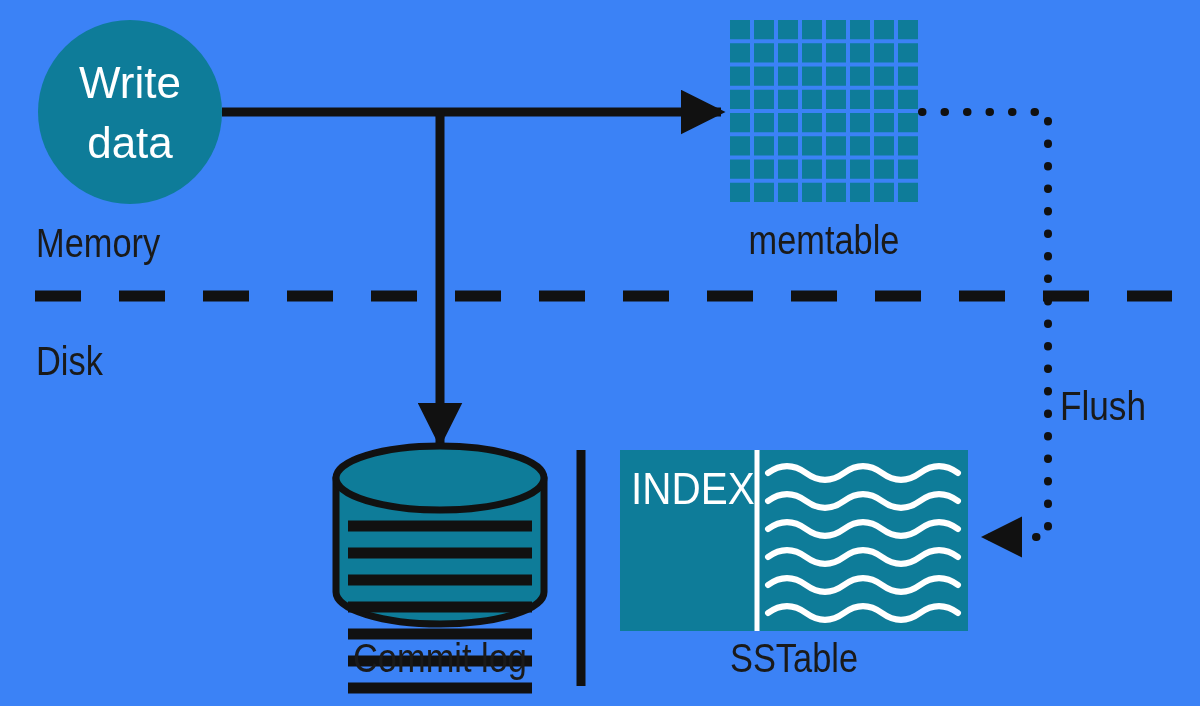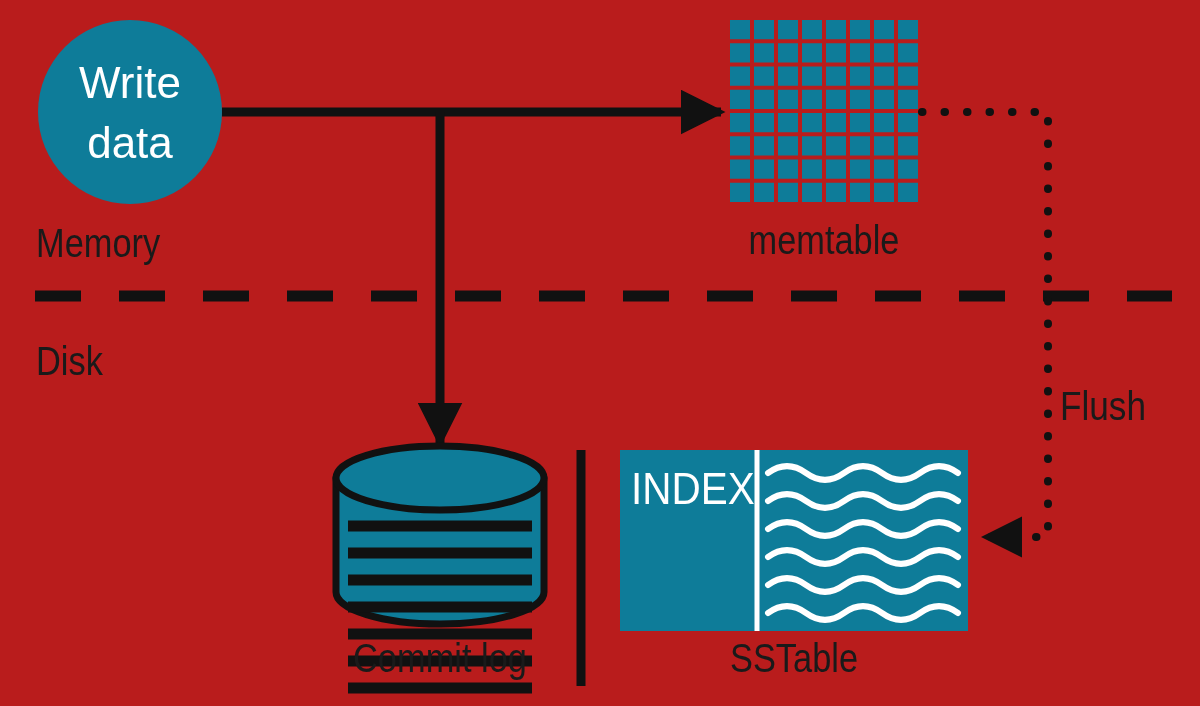--- a/index.html
+++ b/index.html
@@ -8,21 +8,21 @@
     padding: 0;
     background: #ffffff;
   }
   body {
     font-family: "Liberation Sans", "DejaVu Sans", sans-serif;
   }
   #diagram-root {
     position: relative;
     width: 1200px;
     height: 706px;
-    background: #b91c1c;
+    background: #3b82f6;
     overflow: hidden;
   }
   #diagram-svg {
     position: absolute;
     top: 0;
     left: 0;
     width: 1200px;
     height: 706px;
     display: block;
   }

